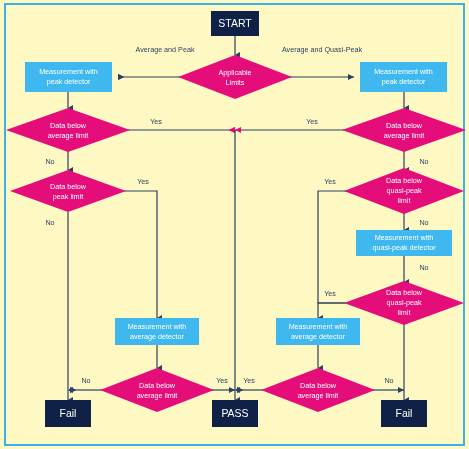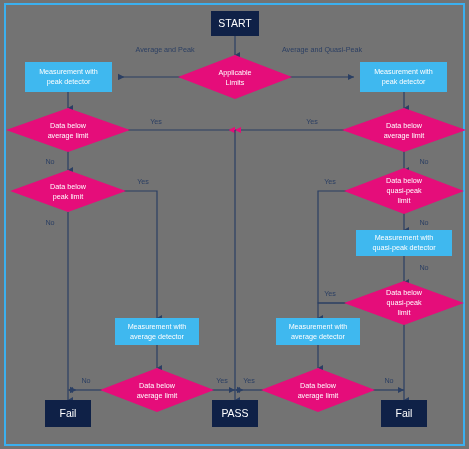--- a/index.html
+++ b/index.html
@@ -1,20 +1,20 @@
 <!DOCTYPE html>
 <html><head>
 <meta charset="utf-8">
 <style>
   html,body{margin:0;padding:0;background:#ffffff;}
   body{font-family:"Liberation Sans",sans-serif;}
   #canvas{
     position:relative;
     width:469px;height:449px;
-    background:#737373;
+    background:#fef9c3;
     box-sizing:border-box;
     overflow:hidden;
   }
   #frame{
     position:absolute;left:4px;top:3px;
     width:461px;height:443px;
     border:2px solid #3bb0ef;
     box-sizing:border-box;
     pointer-events:none;
   }

